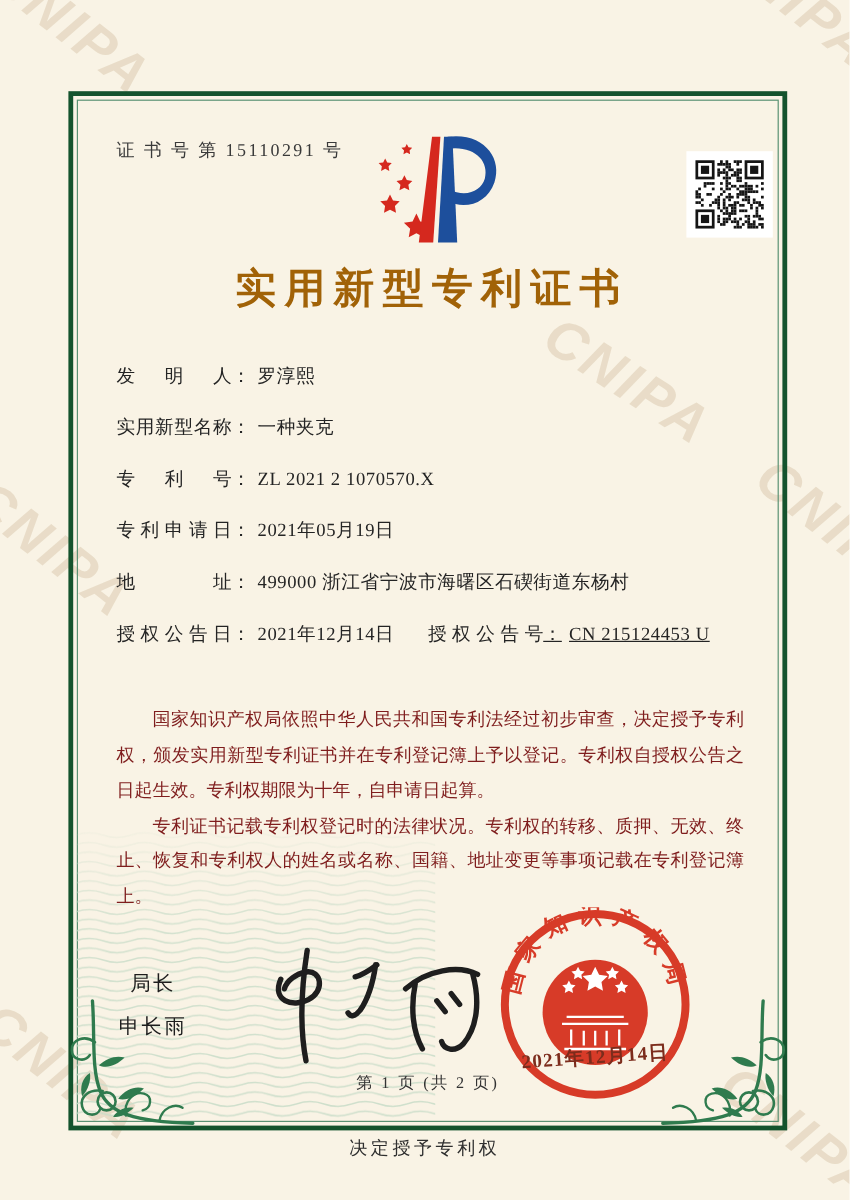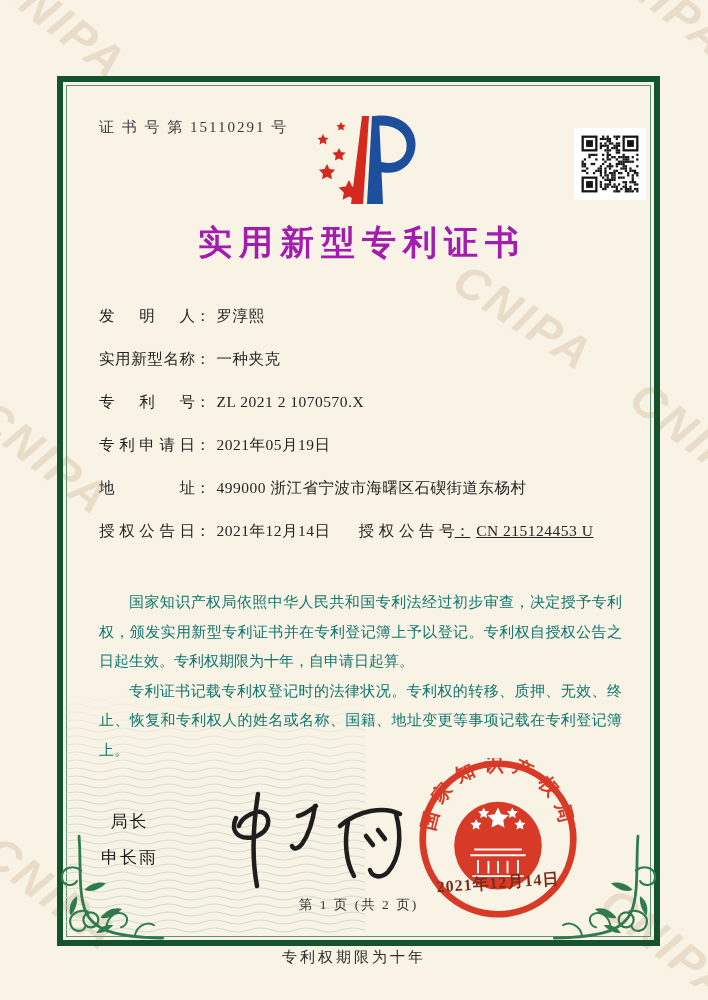--- a/index.html
+++ b/index.html
@@ -6,49 +6,49 @@
   body{font-family:"Liberation Serif","DejaVu Serif",serif;}
   .page{position:relative;width:708px;height:1000px;background:#f9f3e5;overflow:hidden;}
 
   
   .wm{position:absolute;font-family:"Liberation Sans","DejaVu Sans",sans-serif;
       font-size:46px;font-weight:bold;font-style:italic;letter-spacing:3px;
       color:rgba(196,168,132,0.30);transform:rotate(38deg);white-space:nowrap;z-index:0;}
 
   
   .frame{position:absolute;left:57px;top:76px;width:591px;height:858px;
-         border:6px solid #14532d;z-index:1;}
+         border:4px solid #14532d;z-index:1;}
   .frame-inner{position:absolute;left:3px;top:3px;right:3px;bottom:3px;
          border:1px solid #5b9274;}
 
   .guilloche{position:absolute;left:2px;right:2px;top:612px;height:240px;z-index:0;}
 
   .corner-ornament{position:absolute;width:118px;height:118px;z-index:4;}
   .corner-left{left:-14px;top:752px;}
   .corner-right{right:-14px;top:752px;transform:scaleX(-1);}
 
   .cert-no{position:absolute;left:36px;top:36px;font-size:15px;letter-spacing:2px;color:#3a3a3a;z-index:2;}
 
   .logo{position:absolute;left:238px;top:26px;width:122px;height:102px;z-index:2;}
 
   .qr{position:absolute;left:511px;top:46px;width:72px;height:72px;background:#fff;
       padding:3px;box-sizing:border-box;z-index:2;}
 
   .title{position:absolute;left:0;right:0;top:138px;text-align:center;
-         font-size:34px;font-weight:bold;color:#a21caf;letter-spacing:7px;text-indent:7px;z-index:2;}
+         font-size:34px;font-weight:bold;color:#a16207;letter-spacing:7px;text-indent:7px;z-index:2;}
 
   .fields{position:absolute;left:36px;right:26px;top:222px;z-index:2;font-size:15.5px;color:#242424;}
   .frow{height:23px;line-height:23px;margin-bottom:20px;white-space:nowrap;}
   .flabel{display:inline-block;width:6.2em;text-align:justify;text-align-last:justify;vertical-align:top;}
   .fvalue{margin-left:6px;letter-spacing:0.5px;}
   .grant-row{display:flex;}
   .grant-pair2{margin-left:28px;text-decoration:underline;}
 
   .paragraphs{position:absolute;left:36px;right:32px;top:506px;z-index:2;
-      font-size:15px;line-height:29.5px;color:#0f766e;text-align:justify;}
+      font-size:15px;line-height:29.5px;color:#7f1d1d;text-align:justify;}
   .paragraphs p{margin:0;text-indent:2em;}
 
   .sig-block{position:absolute;left:38px;top:722px;z-index:2;font-size:17px;
       line-height:36px;color:#1d1d1d;letter-spacing:2px;text-align:center;}
   .sig-hand{position:absolute;left:138px;top:700px;width:232px;height:110px;z-index:2;}
 
   .seal{position:absolute;left:354px;top:676px;width:162px;height:162px;z-index:3;}
   .seal-date{position:absolute;left:-14px;right:-14px;bottom:26px;text-align:center;
       font-size:16px;font-weight:bold;color:#7c2c1c;letter-spacing:1px;
       transform:rotate(-4deg);white-space:nowrap;}
@@ -430,14 +430,14 @@
       </g>
       <g fill="#2f7b4e">
         <path d="M33,52 C39,46 47,44 53,46 C47,52 39,55 33,52 Z"></path>
         <path d="M48,78 C54,70 62,68 68,70 C62,76 54,80 48,78 Z"></path>
         <path d="M26,58 C20,62 18,69 20,76 C25,71 27,63 26,58 Z"></path>
         <path d="M44,92 C48,86 54,84 60,85 C55,90 49,93 44,92 Z"></path>
       </g>
     </svg>
   </div>
 
-  <div class="footer-note">专利权期限为十年</div>
+  <div class="footer-note">决定授予专利权</div>
 </div>
 
 </body></html>

